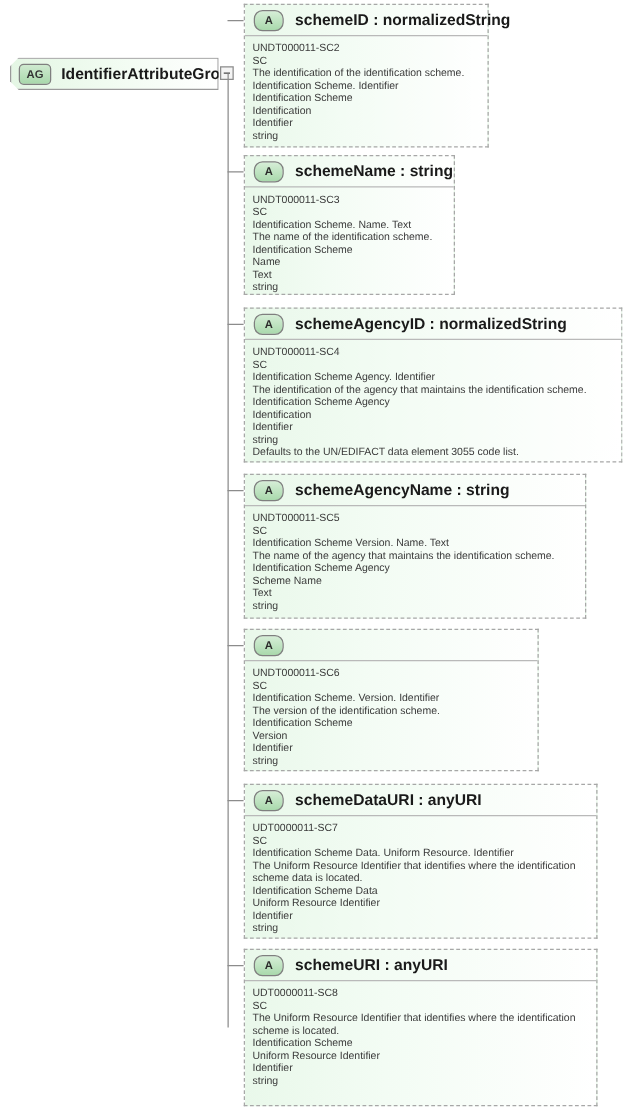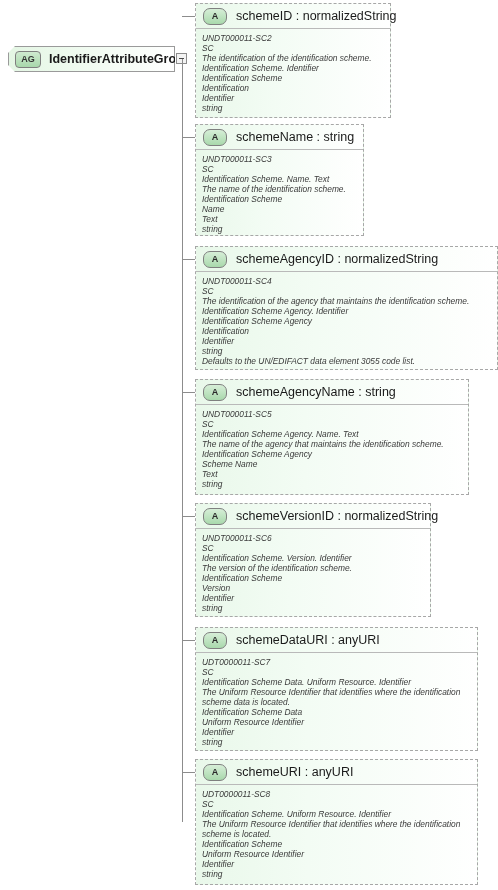--- a/index.html
+++ b/index.html
@@ -117,30 +117,29 @@
     font-weight: bold;
     color: #2b2b2b;
     display: flex;
     align-items: center;
     justify-content: center;
     flex: none;
   }
   .attr-title {
     margin-left: 9px;
     font-size: 12.5px;
-    font-weight: normal;
+    font-weight: bold;
     color: #1a1a1a;
     white-space: nowrap;
   }
   .attr-body {
     padding: 4px 6px 5px 6px;
   }
   .attr-line {
     font-size: 8.4px;
-    font-style: italic;
     color: #3a3a3a;
     line-height: 10.05px;
     white-space: normal;
   }
 </style>
 </head>
 <body>
 
 <div id="canvas">
 
@@ -196,49 +195,48 @@
         </div>
       </div>
       <div class="attr-box" style="left: 195px; top: 246px; width: 303px; height: 124px;">
         <div class="attr-header">
           <div class="attr-badge">A</div>
           <div class="attr-title">schemeAgencyID : normalizedString</div>
         </div>
         <div class="attr-body">
           <div class="attr-line">UNDT000011-SC4</div>
           <div class="attr-line">SC</div>
+          <div class="attr-line">Identification Scheme Agency. Identifier</div>
           <div class="attr-line">The identification of the agency that maintains the identification scheme.</div>
-          <div class="attr-line">Identification Scheme Agency. Identifier</div>
           <div class="attr-line">Identification Scheme Agency</div>
           <div class="attr-line">Identification</div>
           <div class="attr-line">Identifier</div>
           <div class="attr-line">string</div>
           <div class="attr-line">Defaults to the UN/EDIFACT data element 3055 code list.</div>
         </div>
       </div>
       <div class="attr-box" style="left: 195px; top: 379px; width: 274px; height: 116px;">
         <div class="attr-header">
           <div class="attr-badge">A</div>
           <div class="attr-title">schemeAgencyName : string</div>
         </div>
         <div class="attr-body">
           <div class="attr-line">UNDT000011-SC5</div>
           <div class="attr-line">SC</div>
-          <div class="attr-line">Identification Scheme Agency. Name. Text</div>
+          <div class="attr-line">Identification Scheme Version. Name. Text</div>
           <div class="attr-line">The name of the agency that maintains the identification scheme.</div>
           <div class="attr-line">Identification Scheme Agency</div>
           <div class="attr-line">Scheme Name</div>
           <div class="attr-line">Text</div>
           <div class="attr-line">string</div>
         </div>
       </div>
       <div class="attr-box" style="left: 195px; top: 503px; width: 236px; height: 114px;">
         <div class="attr-header">
           <div class="attr-badge">A</div>
-          <div class="attr-title">schemeVersionID : normalizedString</div>
         </div>
         <div class="attr-body">
           <div class="attr-line">UNDT000011-SC6</div>
           <div class="attr-line">SC</div>
           <div class="attr-line">Identification Scheme. Version. Identifier</div>
           <div class="attr-line">The version of the identification scheme.</div>
           <div class="attr-line">Identification Scheme</div>
           <div class="attr-line">Version</div>
           <div class="attr-line">Identifier</div>
           <div class="attr-line">string</div>
@@ -261,21 +259,20 @@
         </div>
       </div>
       <div class="attr-box" style="left: 195px; top: 759px; width: 283px; height: 126px;">
         <div class="attr-header">
           <div class="attr-badge">A</div>
           <div class="attr-title">schemeURI : anyURI</div>
         </div>
         <div class="attr-body">
           <div class="attr-line">UDT0000011-SC8</div>
           <div class="attr-line">SC</div>
-          <div class="attr-line">Identification Scheme. Uniform Resource. Identifier</div>
           <div class="attr-line">The Uniform Resource Identifier that identifies where the identification scheme is located.</div>
           <div class="attr-line">Identification Scheme</div>
           <div class="attr-line">Uniform Resource Identifier</div>
           <div class="attr-line">Identifier</div>
           <div class="attr-line">string</div>
         </div>
       </div>
     </div>
 
 </div>

